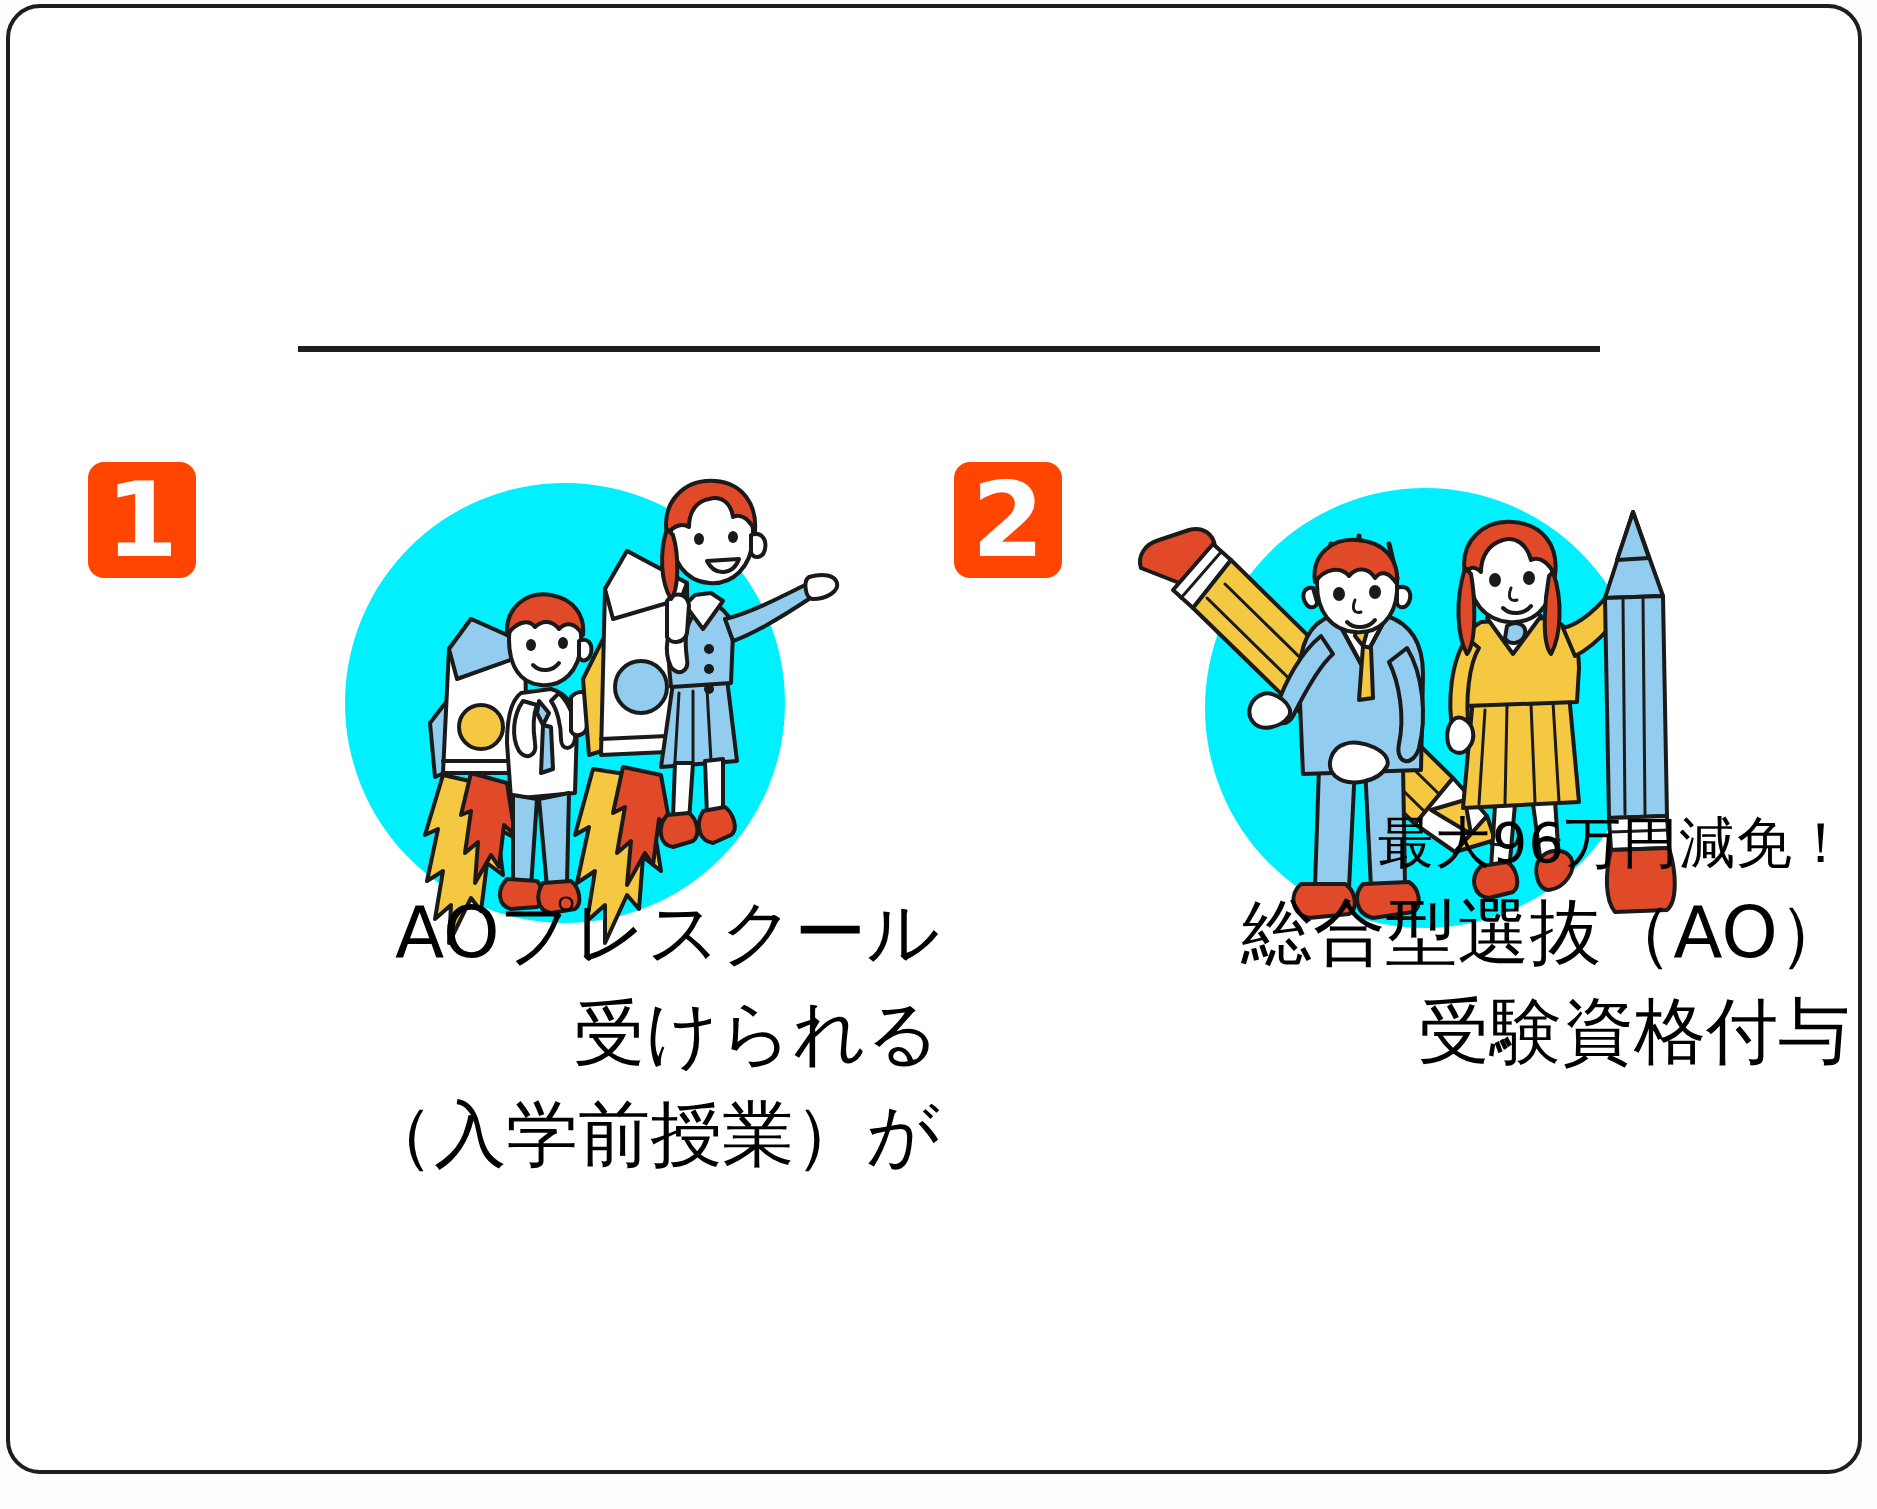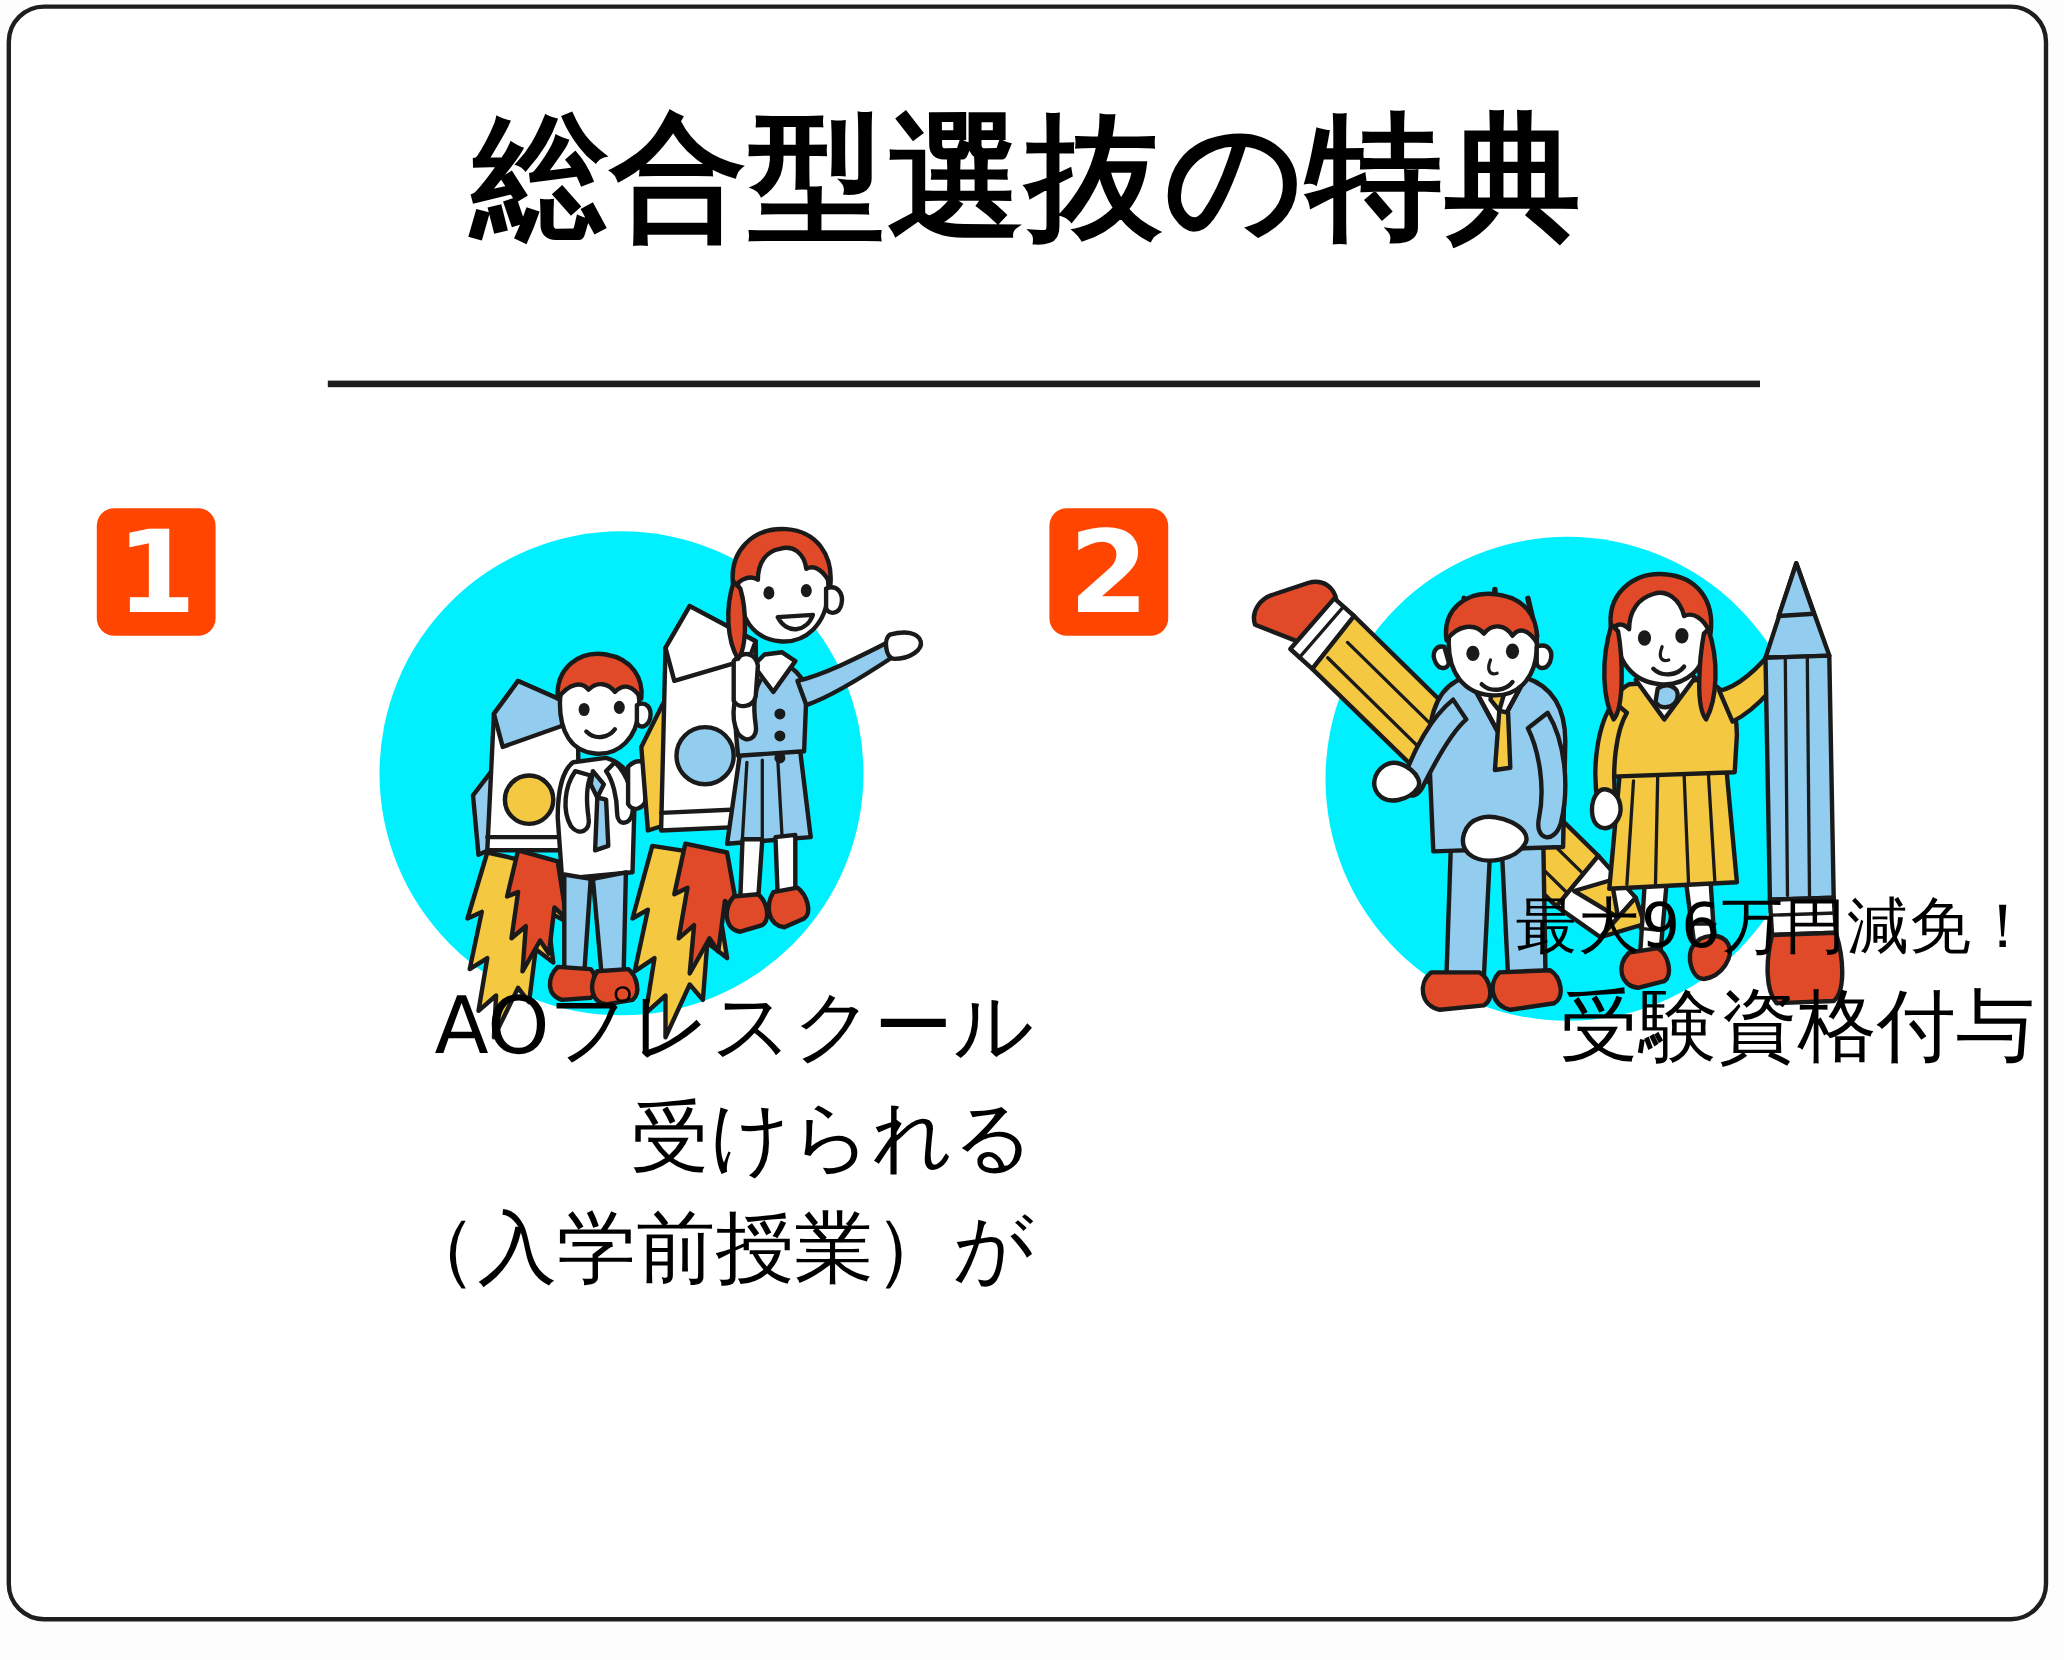--- a/index.html
+++ b/index.html
@@ -155,21 +155,20 @@
     line-height: 1.38;
   }
   .cap-line { display: block; white-space: nowrap; }
 </style>
 </head>
 <body>
 
 <div id="poster">
   <div class="card">
 
-    <div class="title">総合型選抜の特典</div>
 
     <div class="title-rule"></div>
 
     <div class="columns">
 
       <div class="col col-left">
 
         <div class="badge badge-left" style="background:#FF4500;">
           <span>1</span>
         </div>
@@ -368,20 +367,21 @@
               <path d="M476 402 L534 400 C542 426 542 454 532 462 L480 464 C470 452 470 426 476 402 Z" fill="#E04A28"></path>
             </g>
           </svg>
         </div>
 
         <div class="caption caption-right">
           <div class="cap-sub">
             <span class="cap-line">最大96万円減免！</span>
           </div>
           <div class="cap-main">
+            <span class="cap-line">総合型選抜（AO）</span>
             <span class="cap-line">受験資格付与</span>
           </div>
         </div>
       </div>
 
     </div>
   </div>
 </div>
 
 </body></html>

